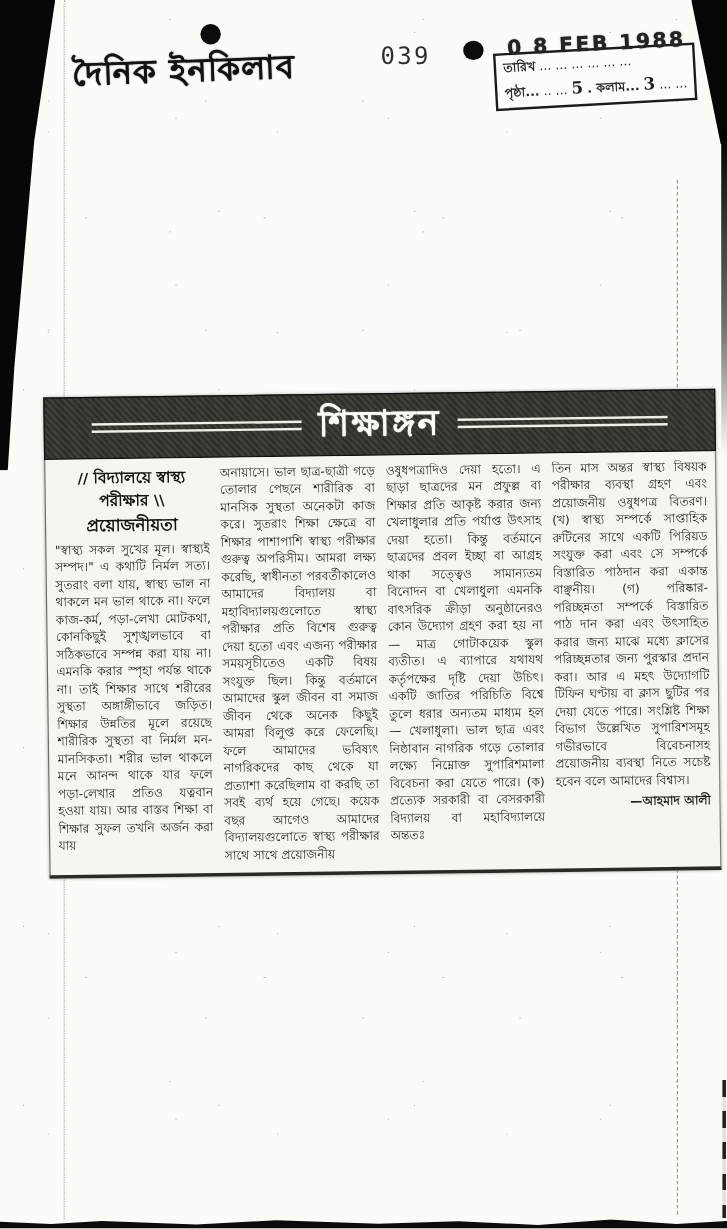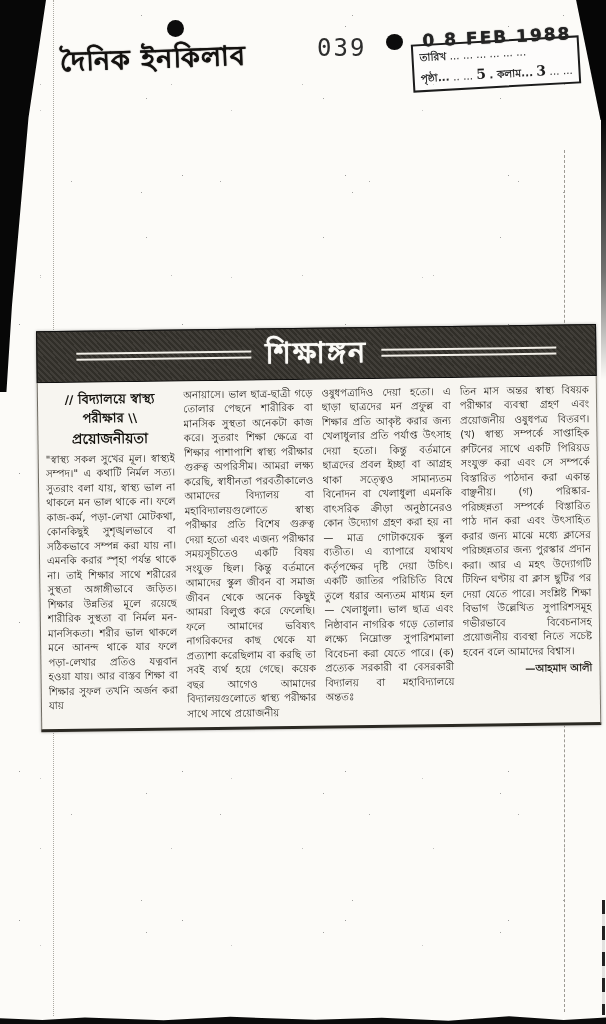--- a/index.html
+++ b/index.html
@@ -29,21 +29,21 @@
   .fold-left{position:absolute;left:53px;top:0;height:1016px;width:0;border-left:1px dotted #9a968e;opacity:.8;}
   .fold-right{position:absolute;left:564px;top:150px;height:862px;width:0;border-left:1px dashed #8d8a83;opacity:.85;}
 
   
   .masthead{position:absolute;left:60px;top:38px;font-size:27px;font-weight:bold;color:#141210;
     transform:rotate(-2deg);letter-spacing:1px;text-shadow:0 0 1px #141210;}
   .ink-dot{position:absolute;border-radius:50%;background:#0c0c0c;}
   .dot-masthead{left:167px;top:20px;width:17px;height:17px;}
   .dot-stamp{left:386px;top:34px;width:17px;height:16px;}
   .scan-number{position:absolute;left:317px;top:34px;font-family:"DejaVu Sans Mono",monospace;
-    font-size:24px;color:#2e2e2e;letter-spacing:2px;}
+    font-size:20px;color:#2e2e2e;letter-spacing:2px;}
 
   .stamp-box{position:absolute;left:412px;top:40px;width:168px;height:48px;border:2px solid #1c1c1c;
     transform:rotate(-3.2deg);background:rgba(255,255,255,.4);padding:3px 6px 2px 6px;box-sizing:border-box;}
   .stamp-date{position:absolute;left:10px;top:-15px;font-size:17px;font-weight:bold;color:#242424;
     letter-spacing:2px;transform:rotate(.4deg);white-space:nowrap;text-shadow:0 0 1px #242424;}
   .stamp-row{font-size:10.5px;color:#2a2a2a;white-space:nowrap;line-height:1.6;}
   .stamp-row .lbl{font-weight:bold;}
   .hand-num{font-family:"DejaVu Serif",serif;font-size:14px;font-weight:bold;color:#1f1f1f;}
 
   

